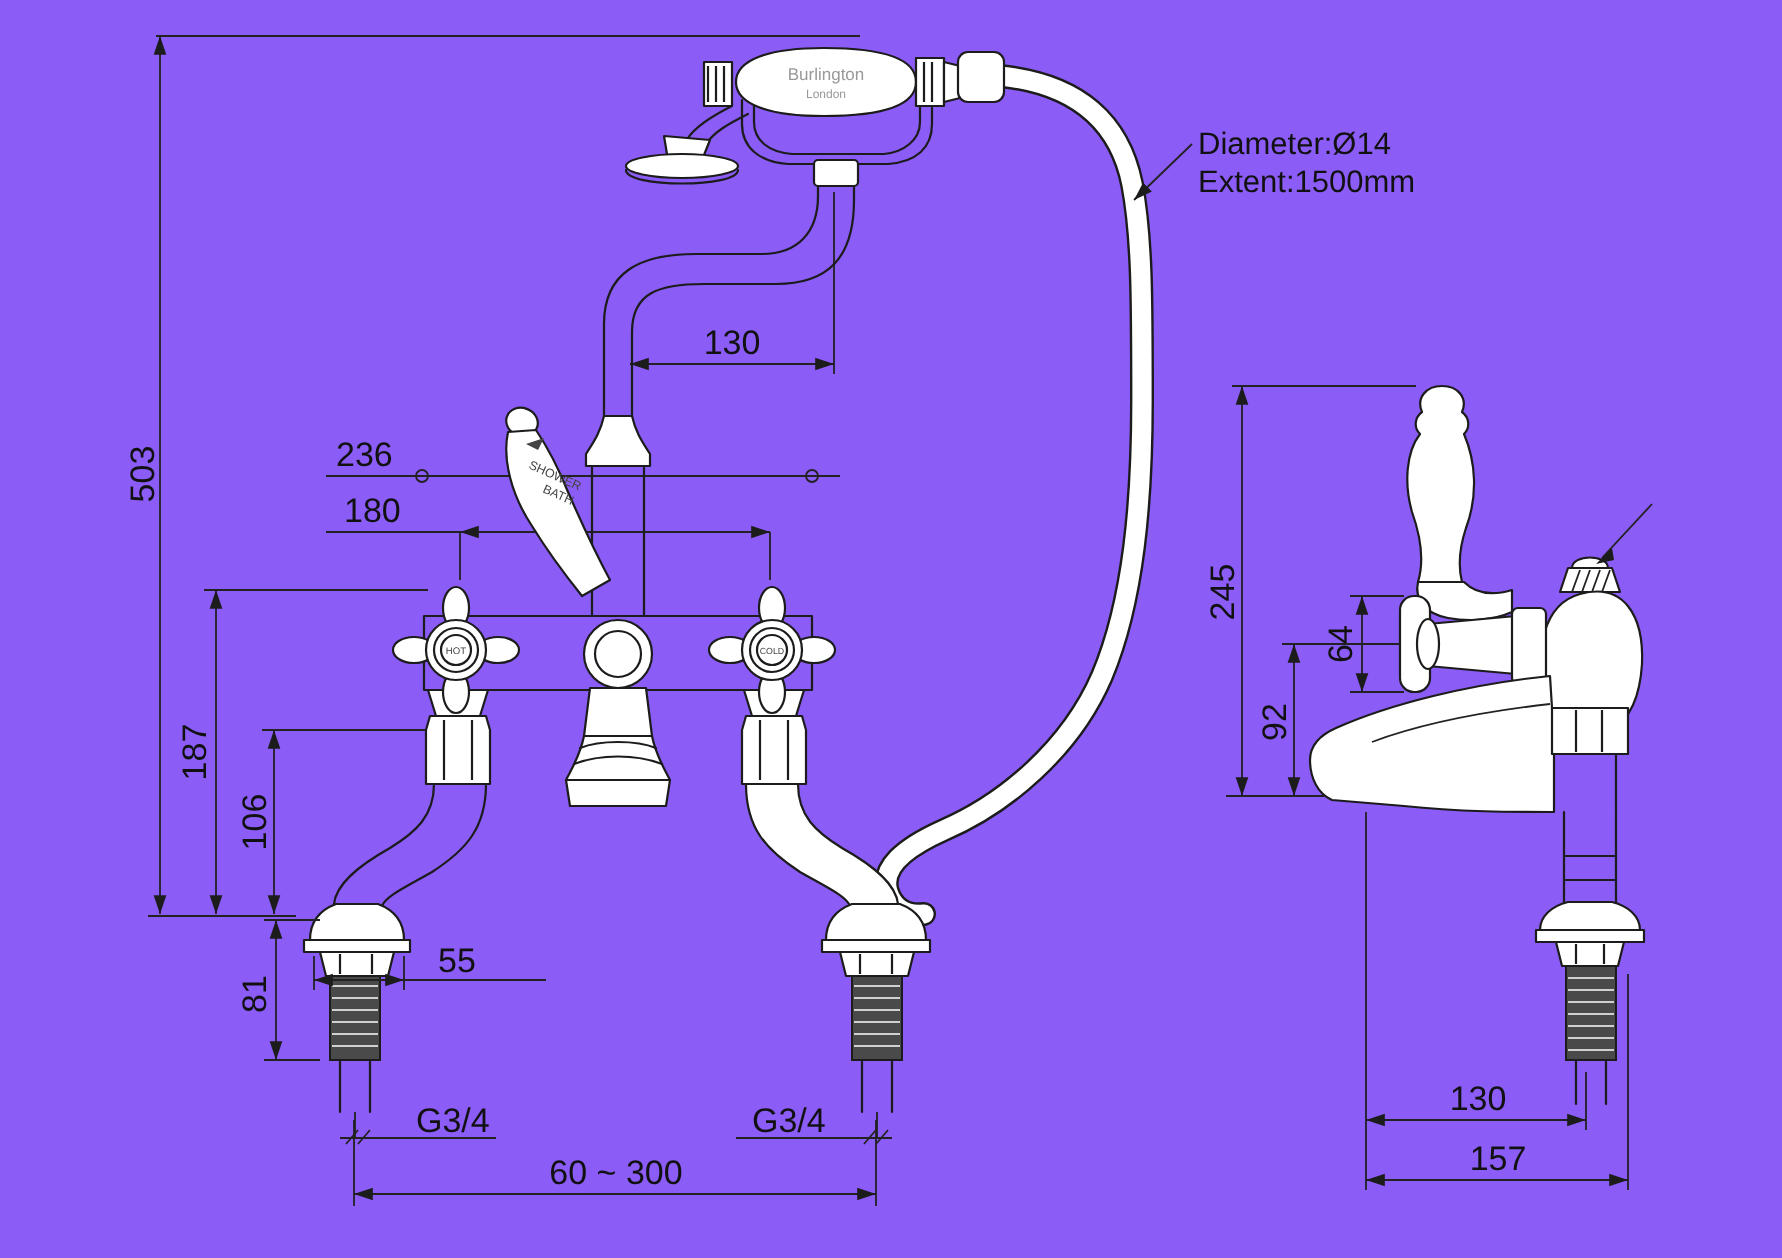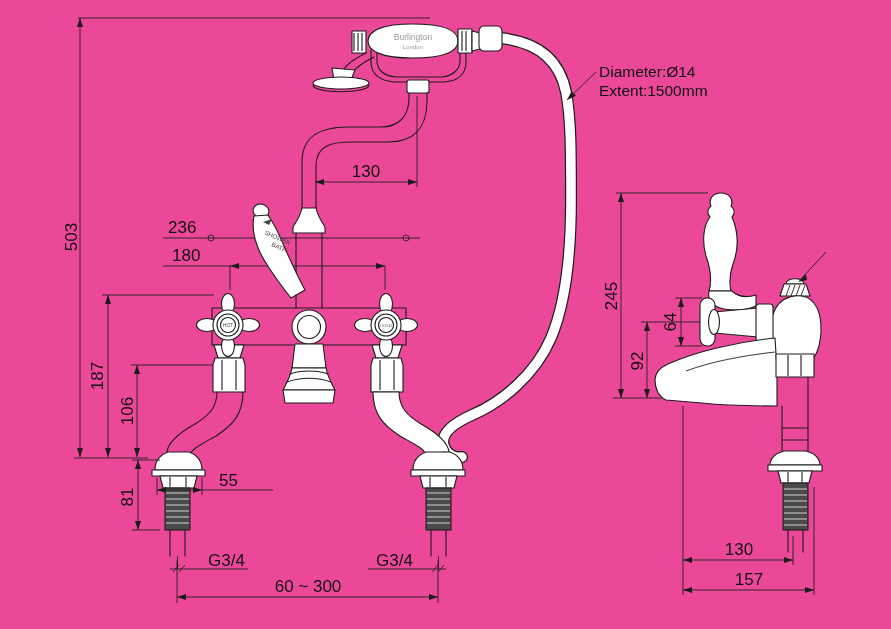--- a/index.html
+++ b/index.html
@@ -1,16 +1,16 @@
 <!DOCTYPE html>
 <html><head>
 <meta charset="utf-8">
 <style>
   html,body{margin:0;padding:0;background:#fff;}
-  .stage{position:relative;width:891px;height:629px;background:#ec4899;overflow:hidden;}
+  .stage{position:relative;width:891px;height:629px;background:#8b5cf6;overflow:hidden;}
   svg{display:block}
   .ln{fill:none;stroke:#1c1c1c;stroke-width:1.1;stroke-linecap:round;stroke-linejoin:round}
   .lnf{fill:#fff;stroke:#1c1c1c;stroke-width:1.1;stroke-linejoin:round}
   .thin{fill:none;stroke:#222;stroke-width:0.9;stroke-linecap:butt}
   .dimtxt{font-family:"Liberation Sans",sans-serif;font-size:17px;fill:#111}
   .notetxt{font-family:"Liberation Sans",sans-serif;font-size:15.5px;fill:#111}
   .brandtxt{font-family:"Liberation Sans",sans-serif;fill:#999}
   .microtxt{font-family:"Liberation Sans",sans-serif;fill:#444}
   .mid{text-anchor:middle}
   .thread{fill:#4a4a4a;stroke:#1c1c1c;stroke-width:1}

